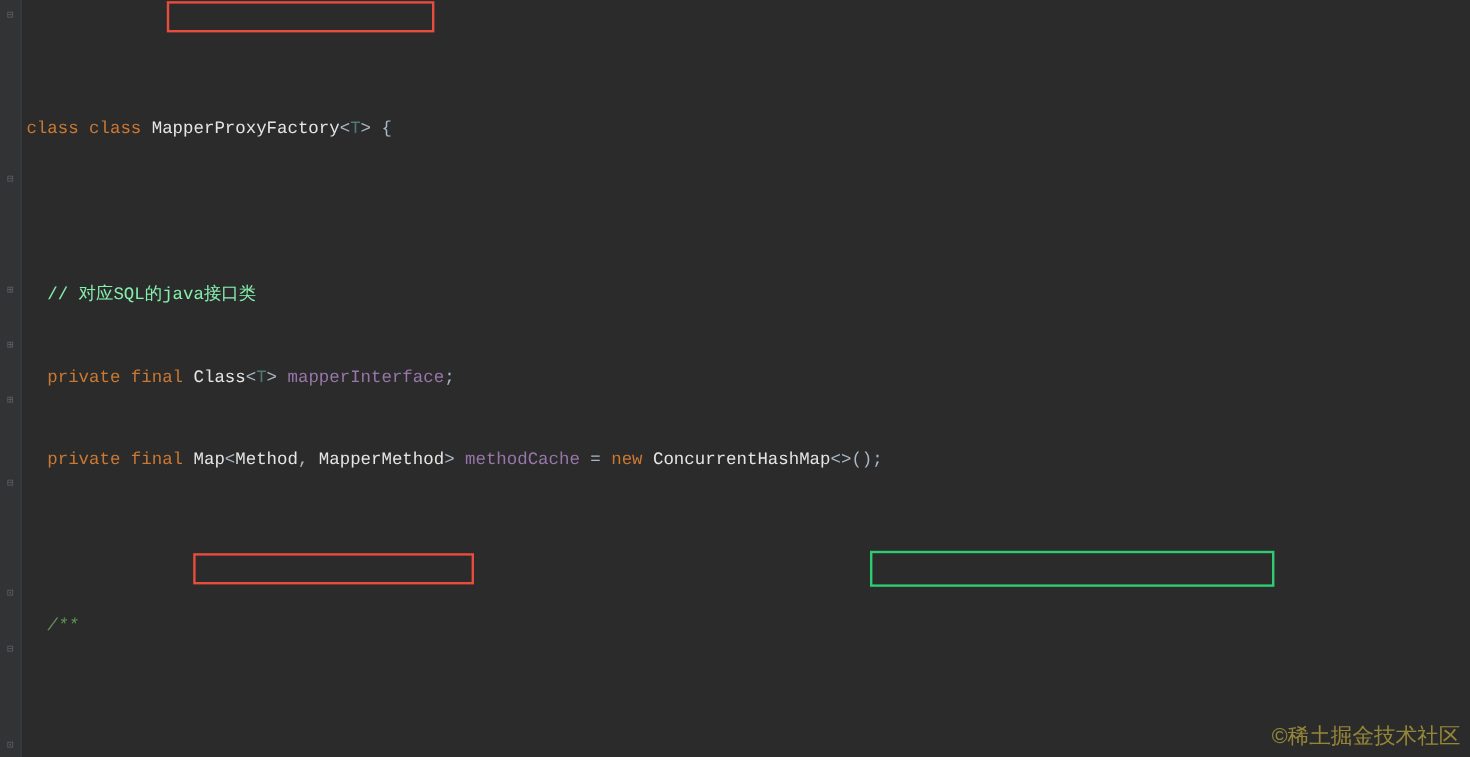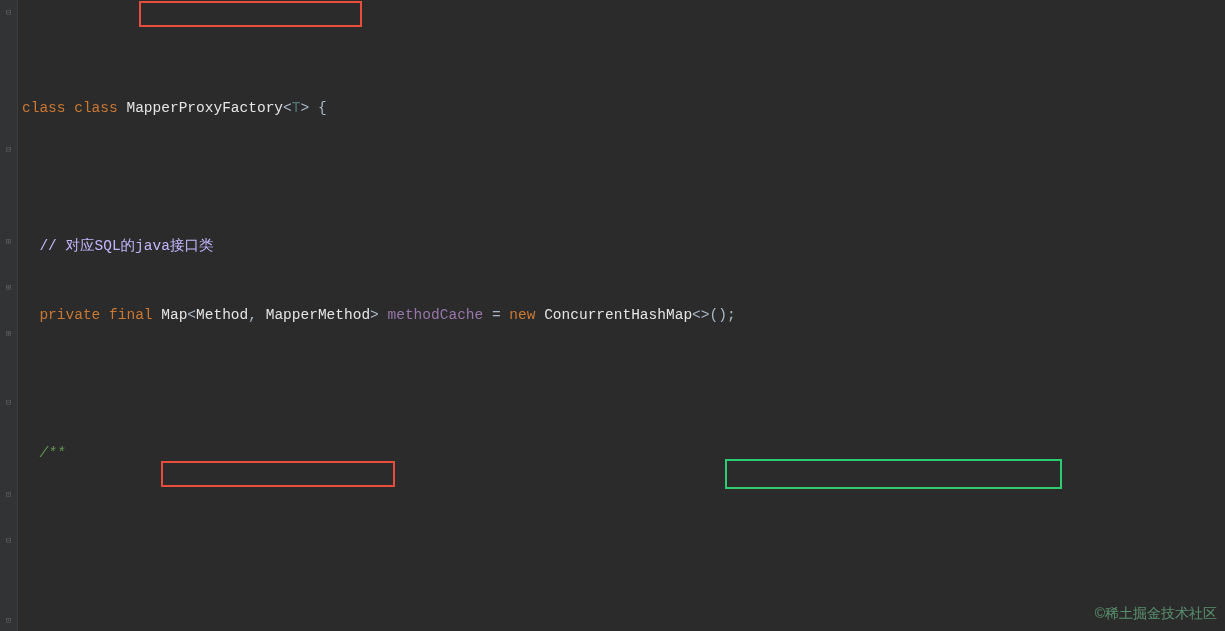--- a/index.html
+++ b/index.html
@@ -45,43 +45,43 @@
   }
   .line {
     height: 23px;
     line-height: 23px;
     white-space: pre;
   }
   .k  { color: #cc7832; }         
   .t  { color: #e5e5e5; }         
   .tp { color: #507874; }         
   .f  { color: #9876aa; }         
-  .c  { color: #c4b5fd; }         
+  .c  { color: #86efac; }         
   .dc { color: #629755; font-style: italic; } 
   .di { color: #629755; font-style: italic; } 
   .p  { color: #a9b7c6; }         
   .br { color: #a9b7c6; }
 
   .redbox {
     position: absolute;
     border: 2px solid #e74c3c;
     pointer-events: none;
   }
   .greenbox {
     position: absolute;
     border: 2px solid #2ecc71;
     pointer-events: none;
   }
   .watermark {
     position: absolute;
     right: 8px;
     bottom: 6px;
-    color: #86efac;
+    color: #fde047;
     opacity: 0.5;
-    font-size: 14px;
+    font-size: 18px;
     font-family: sans-serif;
   }
 </style>
 </head>
 <body>
 
 <div class="editor">
   <div class="gutter">
     <span class="fold" style="top:9px">⊟</span>
     <span class="fold" style="top:146px">⊟</span>
@@ -93,20 +93,21 @@
     <span class="fold" style="top:537px">⊟</span>
     <span class="fold" style="top:617px">⊡</span>
   </div>
 
   <div class="code-area">
 
     
     <div class="line"><span class="k">class</span> <span class="k">class</span> <span class="t">MapperProxyFactory</span><span class="p">&lt;</span><span class="tp">T</span><span class="p">&gt;</span> <span class="br">{</span></div>
     <div class="line"></div>
     <div class="line">  <span class="c">// 对应SQL的java接口类</span></div>
+    <div class="line">  <span class="k">private</span> <span class="k">final</span> <span class="t">Class</span><span class="p">&lt;</span><span class="tp">T</span><span class="p">&gt;</span> <span class="f">mapperInterface</span><span class="p">;</span></div>
     <div class="line">  <span class="k">private</span> <span class="k">final</span> <span class="t">Map</span><span class="p">&lt;</span><span class="t">Method</span><span class="p">, </span><span class="t">MapperMethod</span><span class="p">&gt;</span> <span class="f">methodCache</span><span class="p"> = </span><span class="k">new</span> <span class="t">ConcurrentHashMap</span><span class="p">&lt;&gt;();</span></div>
     <div class="line"></div>
     <div class="line">  <span class="dc">/**</span></div>
     
     
     
     
     
     
     

